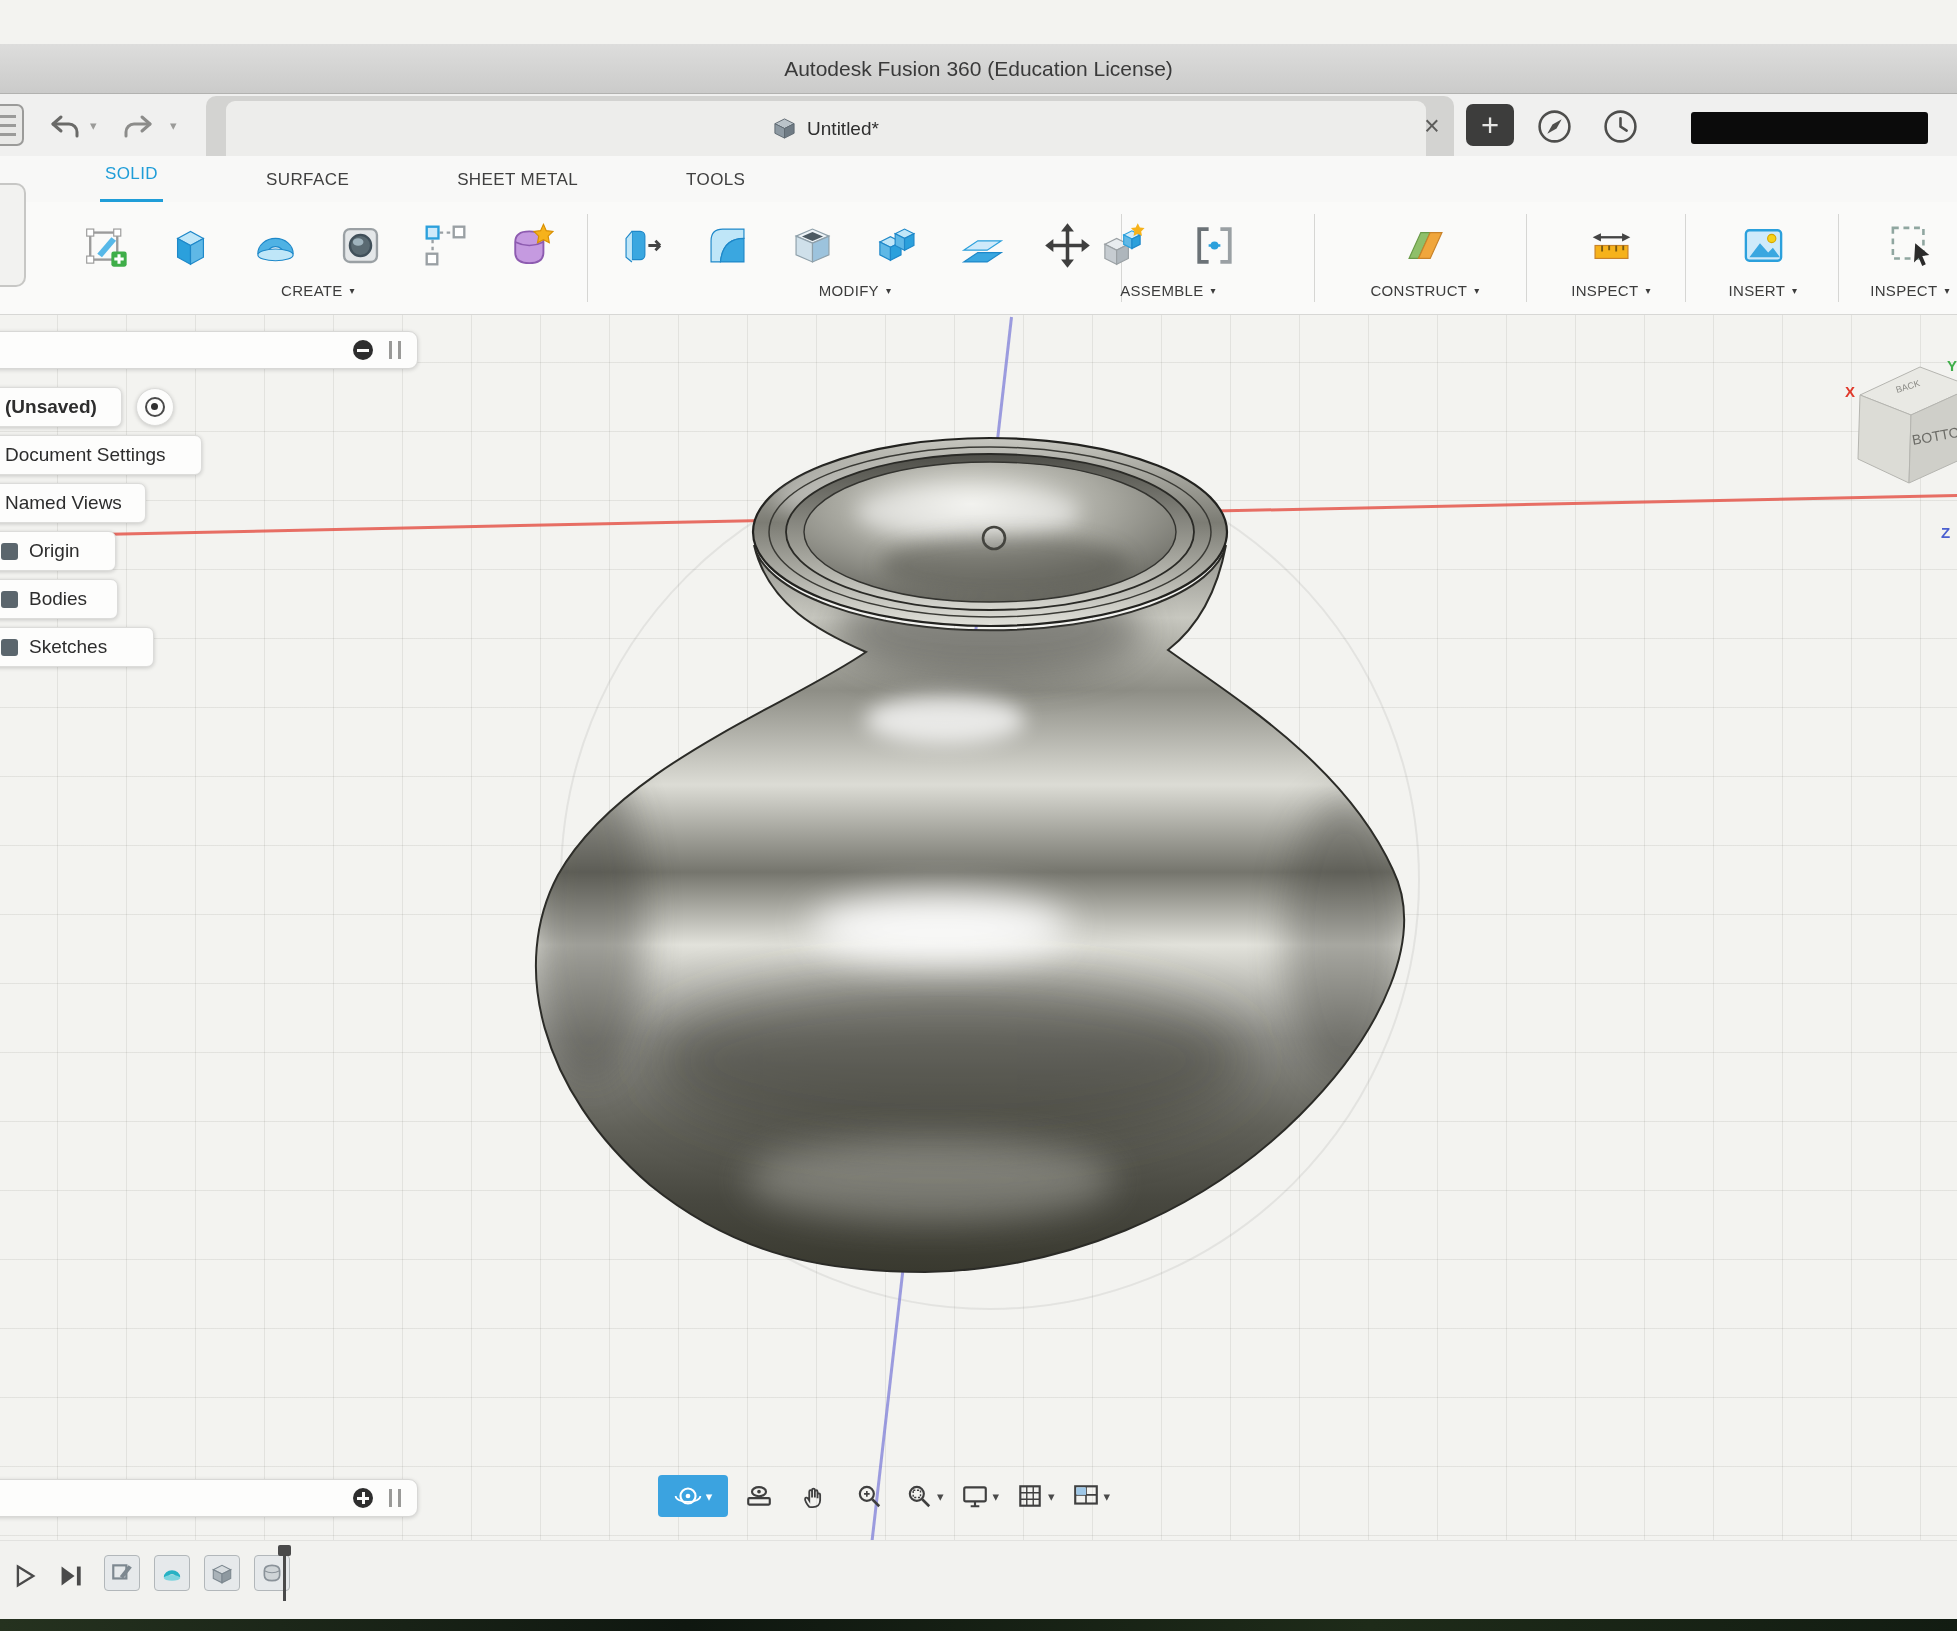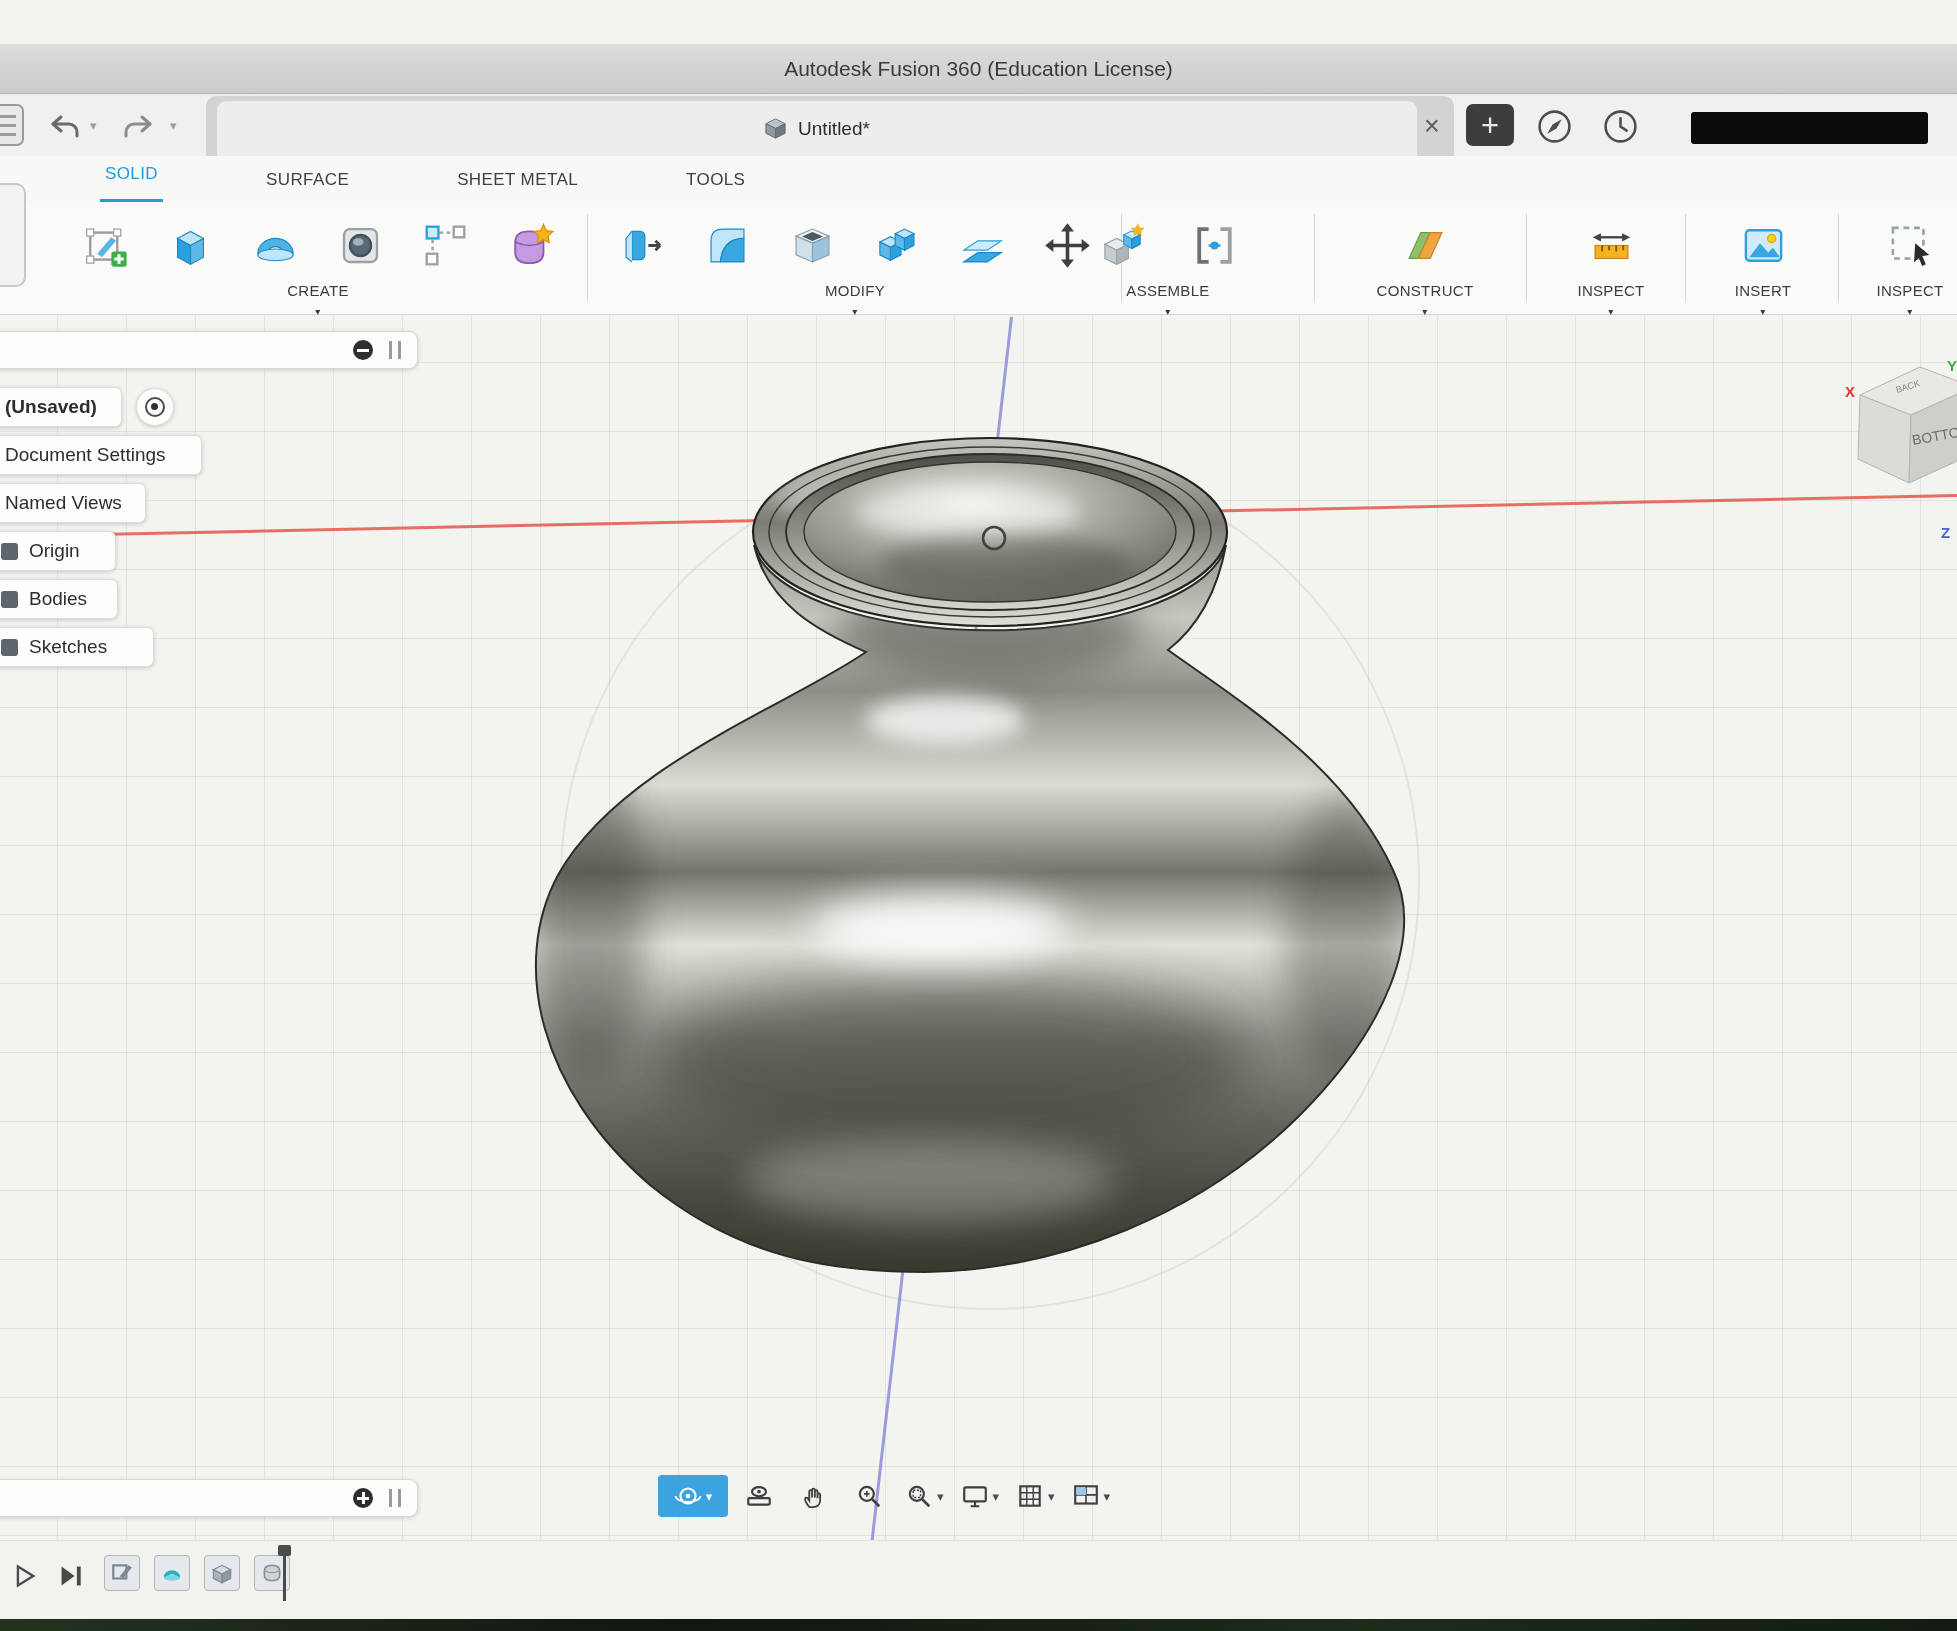--- a/index.html
+++ b/index.html
@@ -24,21 +24,21 @@
 
   
   .doctoolbar { position:absolute; top:94px; left:0; right:0; height:62px; background:#f0f0ef; z-index:40; }
   .save-partial { position:absolute; left:-16px; top:10px; width:40px; height:42px;
                   border:2px solid #9b9b99; border-radius:7px; background:#e9e9e7; }
   .save-partial i { position:absolute; left:8px; right:6px; top:9px; height:3px; background:#9b9b99; box-shadow:0 9px 0 #9b9b99, 0 18px 0 #9b9b99; }
   .qbtn { position:absolute; top:12px; width:40px; height:40px; display:flex; align-items:center; justify-content:center; }
   .qcaret { position:absolute; top:24px; font-size:13px; color:#9a9a98; }
   .tabstrip { position:absolute; left:206px; top:2px; width:1248px; height:60px;
               background:#d3d3d1; border-radius:10px 10px 0 0; }
-  .doc-tab { position:absolute; left:11px; top:5px; width:1200px; bottom:0; background:#ededeb;
+  .doc-tab { position:absolute; left:20px; top:5px; width:1200px; bottom:0; background:#ededeb;
              border-radius:9px 9px 0 0; display:flex; align-items:center; justify-content:center;
              gap:11px; font-size:19px; color:#2e2e2e; }
   .tab-close { position:absolute; right:4px; top:12px; width:36px; height:36px; display:flex;
                align-items:center; justify-content:center; font-size:27px; color:#5c5c5a; }
   .plus-tab { position:absolute; left:1466px; top:10px; width:48px; height:42px; background:#3d3d3c;
               border-radius:7px; color:#e6e6e4; font-size:31px; line-height:1;
               display:flex; align-items:center; justify-content:center; }
   .round-btn { position:absolute; top:12px; width:40px; height:40px; display:flex; align-items:center; justify-content:center; }
   .censor { position:absolute; left:1691px; top:18px; width:237px; height:32px; background:#0b0b0b; border-radius:3px; }
 
@@ -49,21 +49,21 @@
   .rtab.active { color:#1f9dd8; border-bottom:3px solid #1f9dd8; padding-bottom:15px; }
 
   
   .ribbon { position:absolute; top:202px; left:0; right:0; height:113px; background:#fafaf9;
             border-bottom:1px solid #d7d7d5; z-index:40; }
   .rgroup { position:absolute; top:0; height:113px; }
   .ricons { display:flex; justify-content:center; align-items:center; gap:31px; height:80px; padding-top:6px; }
   .ricon { width:54px; height:54px; display:flex; align-items:center; justify-content:center; }
   .ricon svg { width:47px; height:47px; }
   .rlabel { display:flex; justify-content:center; align-items:center; gap:7px;
-            font-size:15px; color:#3c3c3c; letter-spacing:.3px; white-space:nowrap;flex-direction:column; }
+            font-size:15px; color:#3c3c3c; letter-spacing:.3px; white-space:nowrap; }
   .gcaret { font-size:10px; color:#3c3c3c; }
   .rdiv { position:absolute; top:12px; height:88px; width:1px; background:#d6d6d4; }
   .panel-edge { position:absolute; left:-18px; top:183px; width:44px; height:104px; background:#f2f2f0;
                 border:2px solid #c7c7c5; border-radius:10px; z-index:41; }
 
   
   .viewport { position:absolute; top:315px; left:0; right:0; bottom:0; overflow:hidden; background:#f3f3f0;
       background-image:linear-gradient(rgba(110,110,104,.13) 1px, transparent 1px),
                        linear-gradient(90deg, rgba(110,110,104,.13) 1px, transparent 1px);
       background-size:69px 69px; background-position:-12px -22px; }

